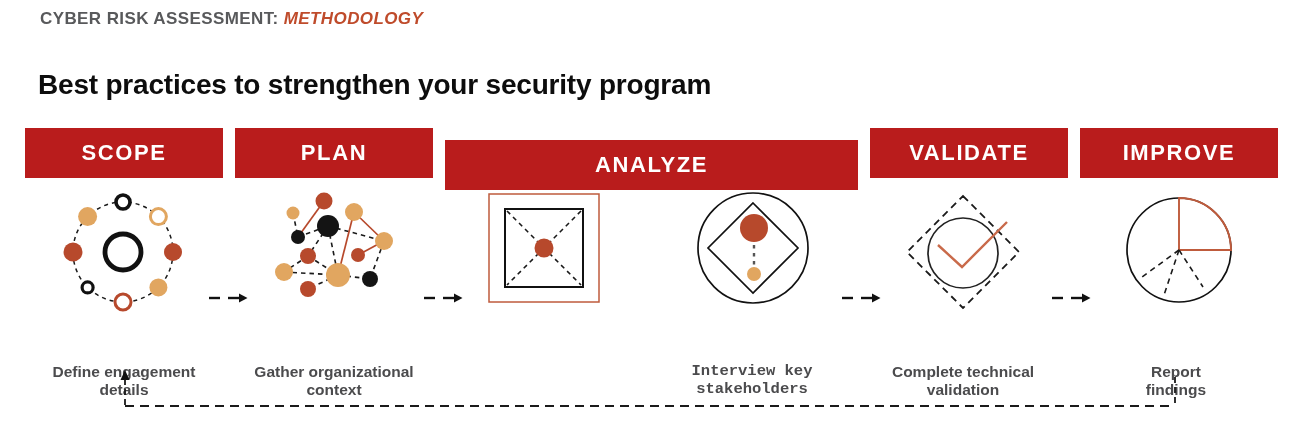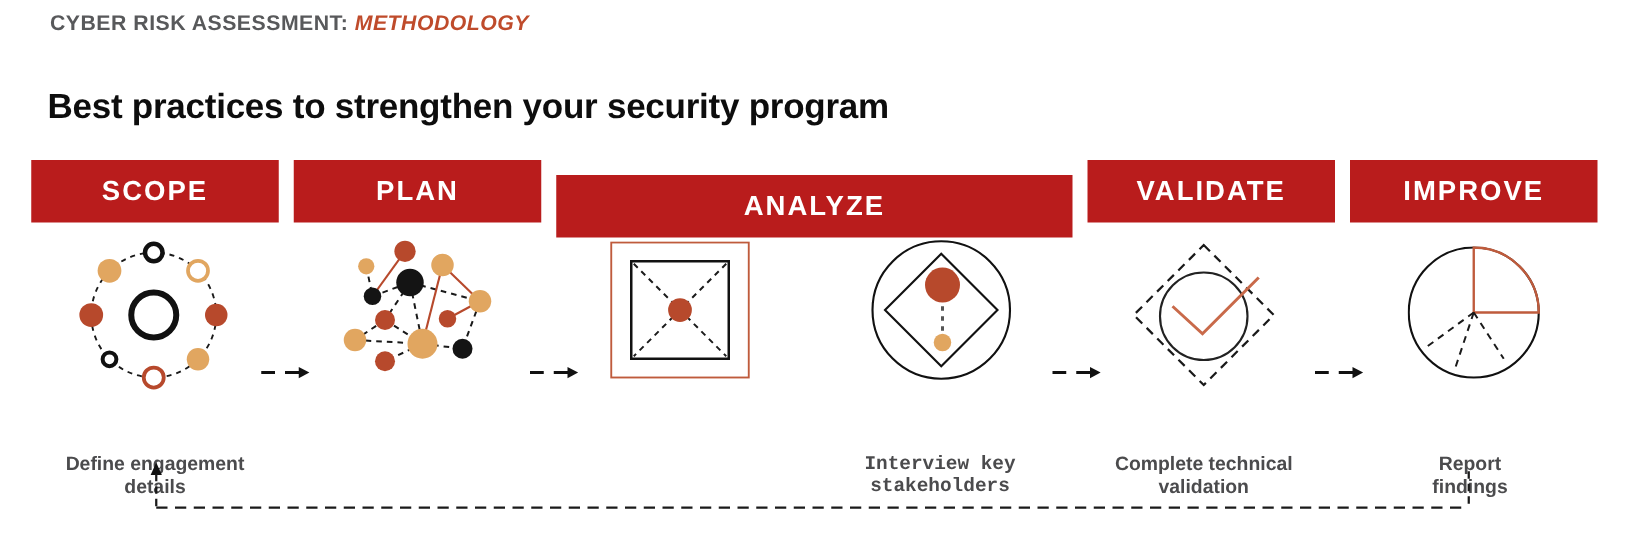--- a/index.html
+++ b/index.html
@@ -167,20 +167,22 @@
     <polygon points="31,1.5 39.5,6 31,10.5" fill="#111111"></polygon>
   </svg>
   <svg class="fwd-arrow fa-4" width="40" height="12" viewBox="0 0 40 12">
     <line x1="1" y1="6" x2="12" y2="6" stroke="#111111" stroke-width="2.4"></line>
     <line x1="20" y1="6" x2="32" y2="6" stroke="#111111" stroke-width="2.4"></line>
     <polygon points="31,1.5 39.5,6 31,10.5" fill="#111111"></polygon>
   </svg>
 
   <div class="caption cap-1">Define engagement
 details</div>
+  <div class="caption cap-2">Gather organizational
+context</div>
   <div class="caption cap-4">Interview key
 stakeholders</div>
   <div class="caption cap-5">Complete technical
 validation</div>
   <div class="caption cap-6">Report
 findings</div>
 
   <svg class="feedback" width="1075" height="45" viewBox="0 0 1075 45">
     <polygon points="15,2 10.5,12 19.5,12" fill="#111111"></polygon>
     <line x1="15" y1="11" x2="15" y2="38" stroke="#1a1a1a" stroke-width="1.8" stroke-dasharray="6 4"></line>

